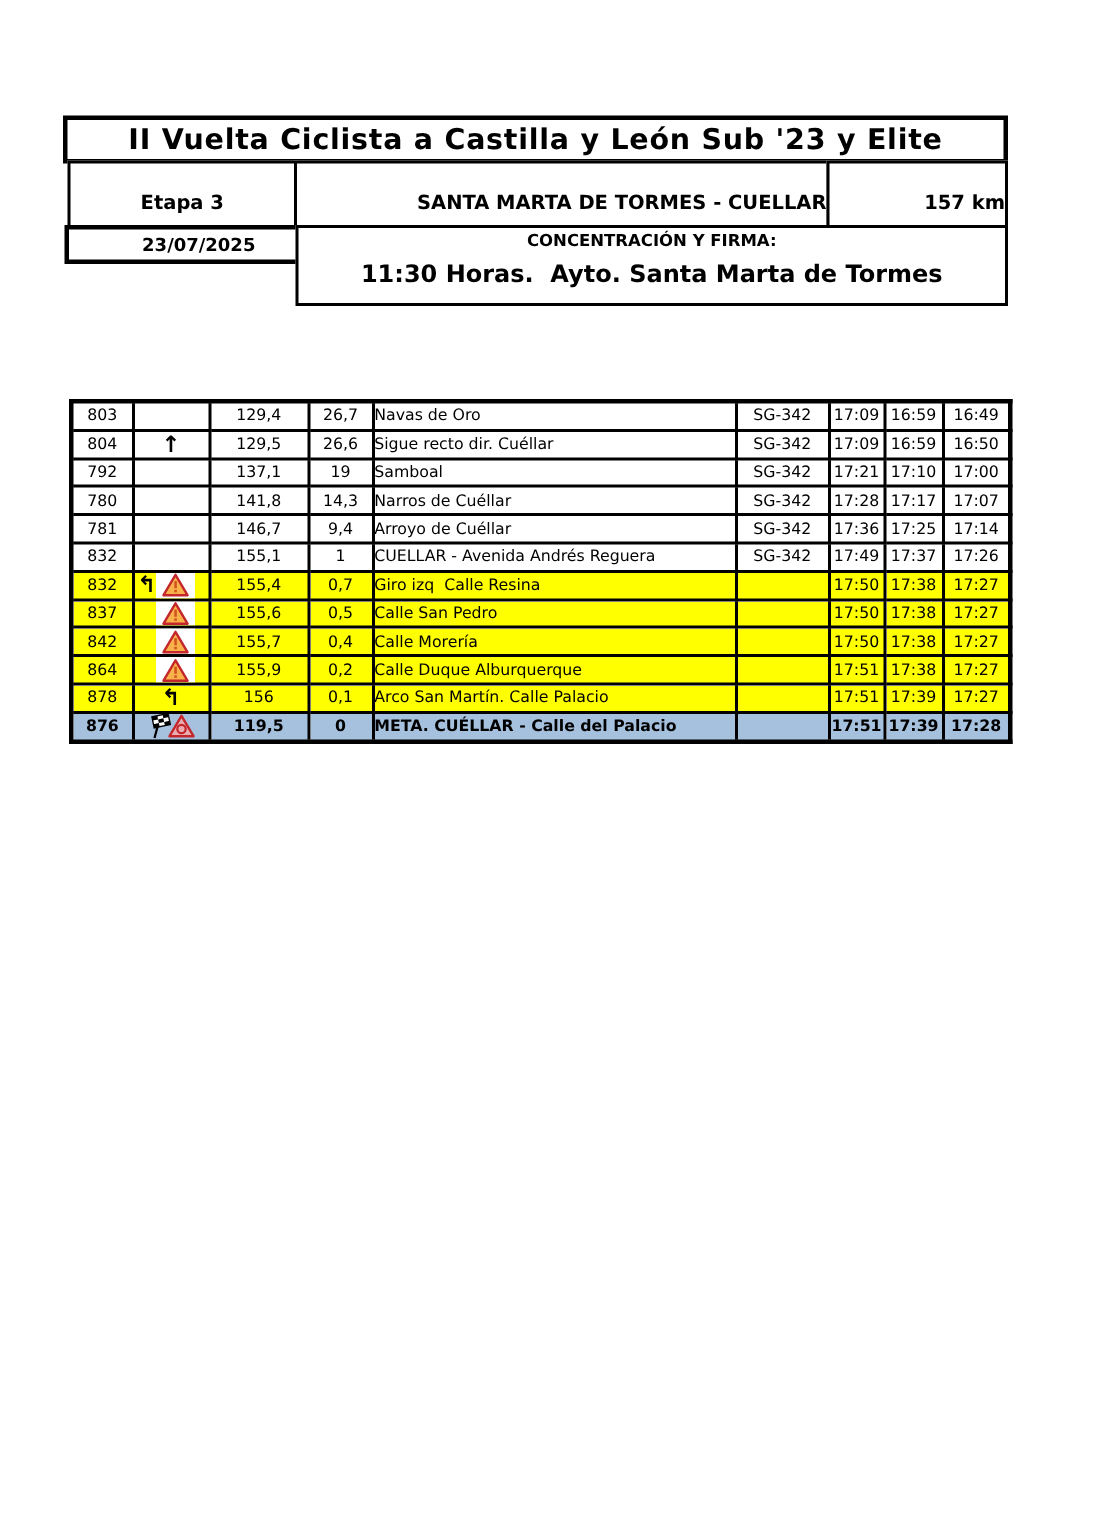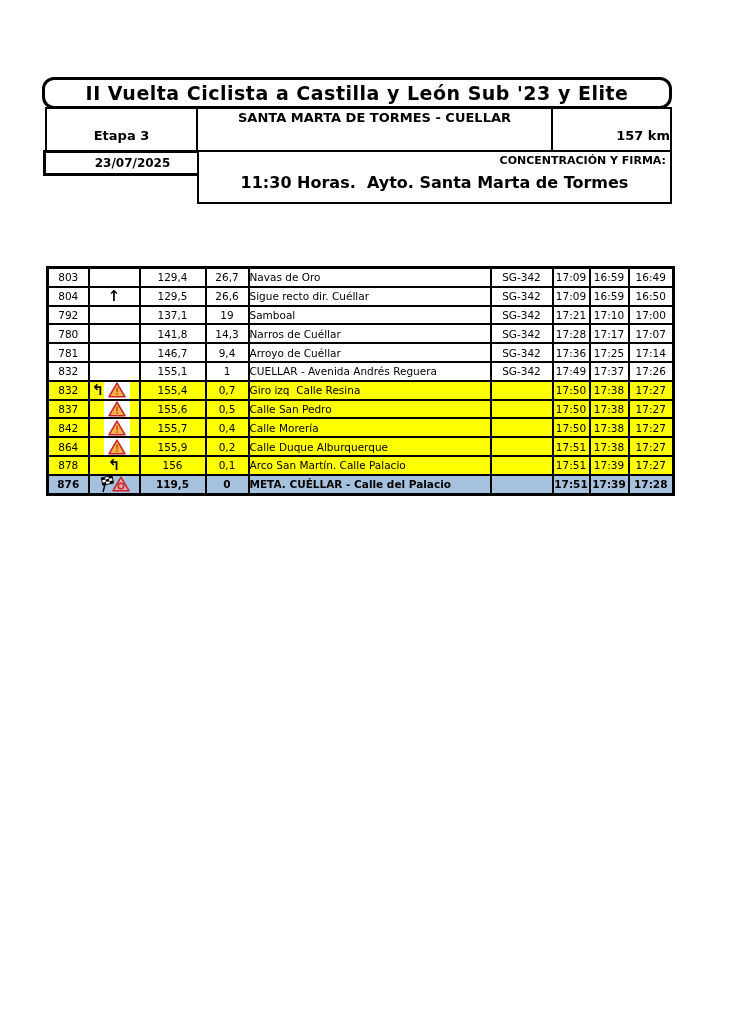--- a/index.html
+++ b/index.html
@@ -12,47 +12,47 @@
     overflow:hidden;
     margin:0 auto;
   }
   .box { position:absolute; box-sizing:border-box; background:#fff; }
   .b3 { border:3px solid var(--border, #000); }
   .b2 { border:2px solid var(--border, #000); }
 
   .title-box {
     left:42px; top:77px; width:630px; height:32px;
     display:flex; align-items:center; justify-content:center;
-    font-size:19px; font-weight:bold; letter-spacing:0.5px;border-radius:12px;
+    font-size:19px; font-weight:bold; letter-spacing:0.5px;
   }
   .stage-box {
     left:45px; top:107px; width:153px; height:45px;
     display:flex; align-items:flex-end; justify-content:center;
     font-size:13px; font-weight:bold; padding-bottom:7px;
   }
   .route-box {
     left:196px; top:107px; width:357px; height:45px;
-    display:flex; align-items:flex-end; justify-content:center;
-    font-size:13px; font-weight:bold; padding-bottom:25px;
+    display:flex; align-items:flex-end; justify-content:flex-end;
+    font-size:13px; font-weight:bold; padding-bottom:7px;
   }
   .dist-box {
     left:551px; top:107px; width:121px; height:45px;
     display:flex; align-items:flex-end; justify-content:flex-end;
     font-size:13px; font-weight:bold; padding-bottom:7px;
   }
   .date-box {
     left:43px; top:150px; width:179px; height:26px;
     display:flex; align-items:center; justify-content:center;
     font-size:12px; font-weight:bold;
   }
   .meeting-box {
     left:197px; top:150px; width:475px; height:54px;
     padding:2px 4px;
   }
-  .meeting-label { font-size:11px; font-weight:bold; text-align:right; }
+  .meeting-label { font-size:11px; font-weight:bold; text-align:center; }
   .meeting-detail {
     font-size:16px; font-weight:bold; text-align:center;
     margin-top:6px; white-space:pre;
   }
 
   table.route-table {
     position:absolute; left:46px; top:234px;
     width:626px; table-layout:fixed;
     border-collapse:collapse; border:3px solid var(--border, #000);margin-top:32px;
   }

